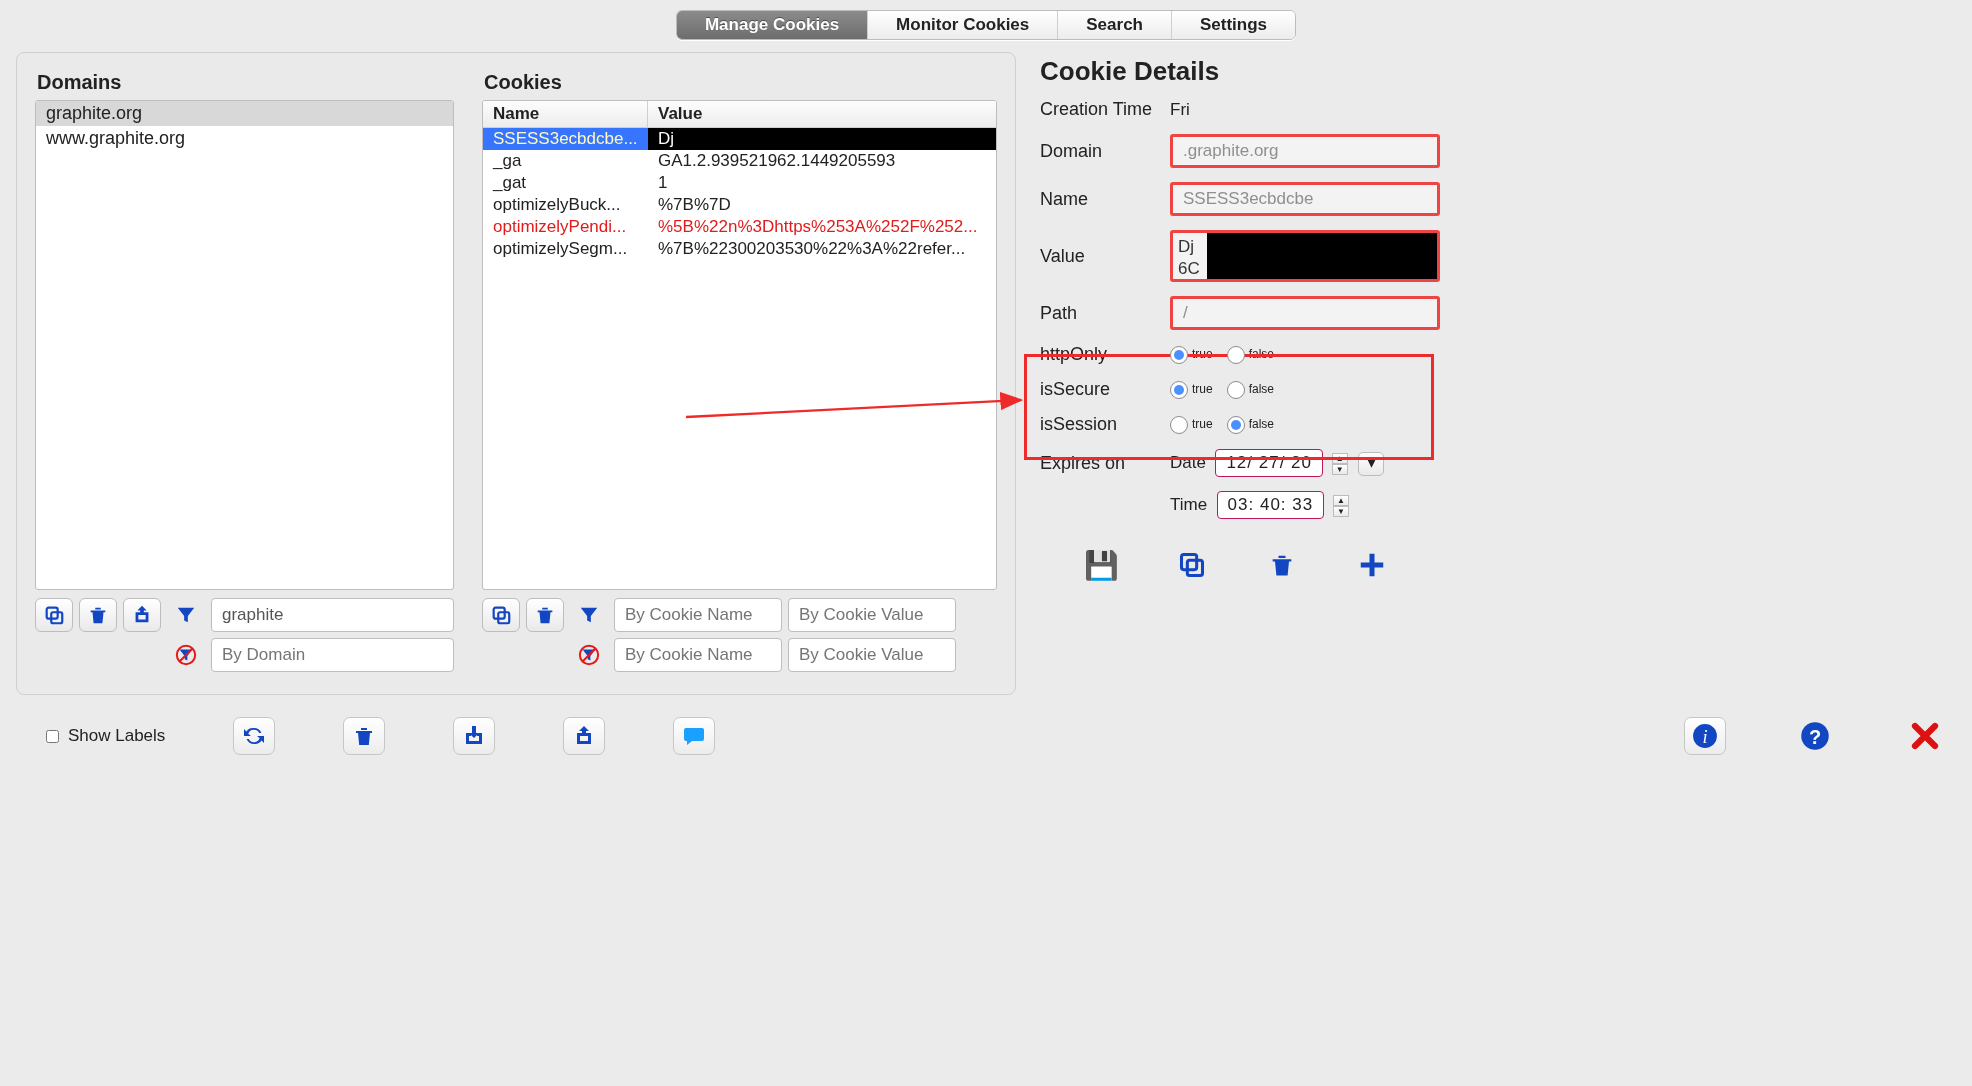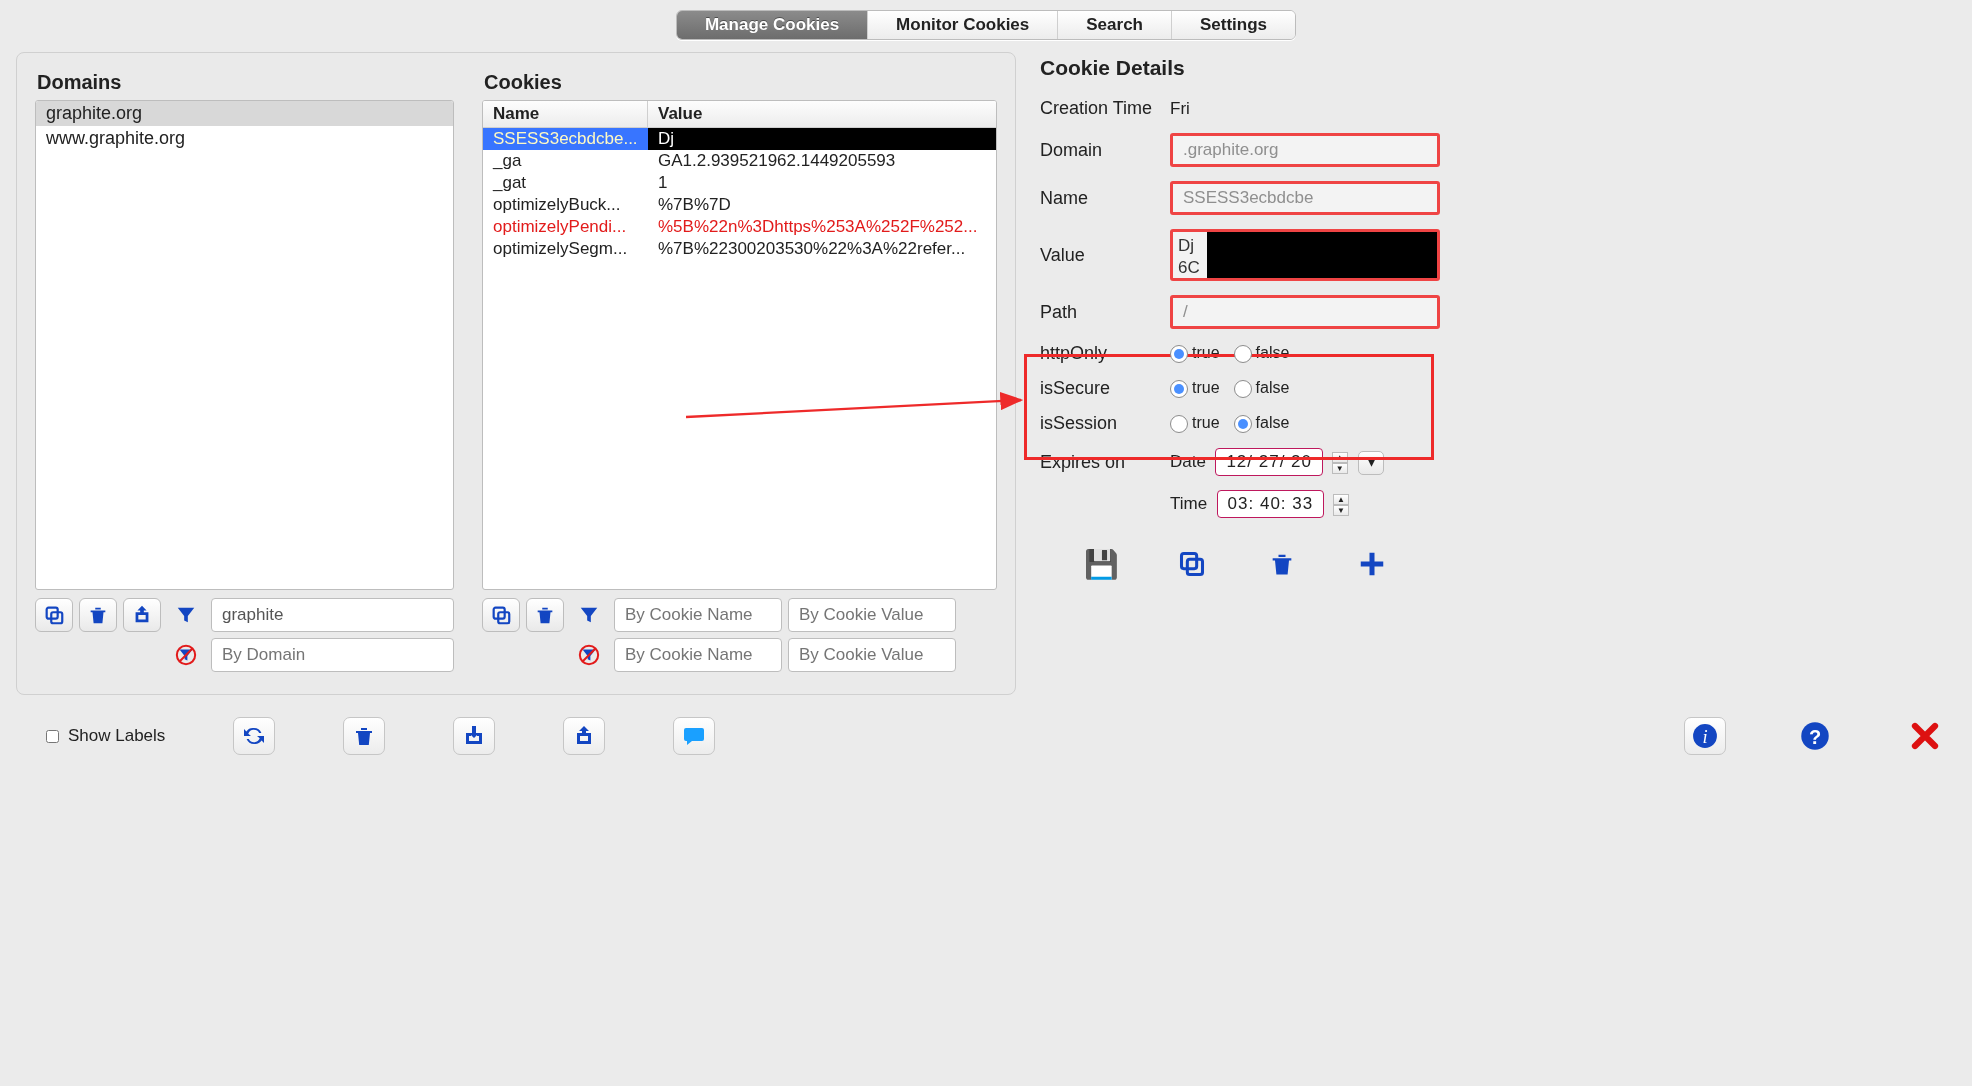--- a/index.html
+++ b/index.html
@@ -33,28 +33,28 @@
 .cookie-row.red{color:#e21b1b}
 
 .actions{margin-top:8px;display:flex;align-items:center;gap:6px}
 .actions.row2{margin-top:6px}
 .ibtn{width:38px;height:34px;background:linear-gradient(#fff,#e9e9e9);border:1px solid #bdbdbd;border-radius:6px;display:flex;align-items:center;justify-content:center;cursor:pointer;font-size:20px}
 .ibtn svg{width:22px;height:22px}
 .finput{height:34px;border:1px solid #bdbdbd;border-radius:4px;background:#fff;padding:0 10px;font-size:17px;color:#555;flex:1;min-width:0}
 .spacer{width:38px;height:34px}
 
 .right{flex:1;padding:4px 0 0 4px}
-.right h3{margin:0 0 18px 0;font-weight:700;font-size:21px}
+.right h3{margin:0 0 12px 0;font-weight:700;font-size:26px}
 .field{display:flex;align-items:center;margin-bottom:14px}
 .field .lab{flex:0 0 130px;font-size:18px}
 .field .val{flex:1}
 .txtbox{background:#f3f3f3;border:3px solid #ef4444;border-radius:3px;padding:4px 10px;color:#8f8f8f;font-size:17px;min-height:28px;width:270px}
 .txtbox.multi{background:#000;color:#fff;height:52px;line-height:22px;position:relative;overflow:hidden;width:270px}
 .txtbox.multi .strip{position:absolute;left:0;top:0;width:34px;height:100%;background:#f3f3f3;color:#333;padding:3px 2px 0 5px}
-.radio-pair{display:flex;gap:14px;align-items:flex-end;font-size:16px}
+.radio-pair{display:flex;gap:14px;align-items:flex-end;font-size:12px}
 .radio{width:18px;height:18px;border:1px solid #8c8c8c;border-radius:50%;display:inline-block;vertical-align:middle;margin-right:4px;position:relative;background:#fff}
 .radio.checked::after{content:"";position:absolute;inset:3px;border-radius:50%;background:#4a90ff}
 .expires .datebox,.expires .timebox{display:inline-block;border:1px solid #be185d;border-radius:4px;padding:3px 10px;background:#fff;font-family:inherit;font-size:17px;letter-spacing:1px}
 .spin{display:inline-flex;flex-direction:column;margin-left:4px;vertical-align:middle}
 .spin span{width:16px;height:11px;border:1px solid #bcbcbc;background:linear-gradient(#fff,#e9e9e9);font-size:8px;text-align:center;line-height:9px;cursor:pointer}
 .dropbtn{display:inline-block;width:26px;height:24px;border:1px solid #bcbcbc;border-radius:5px;background:linear-gradient(#fff,#e9e9e9);margin-left:6px;text-align:center;line-height:20px;cursor:pointer}
 .annot{position:absolute;border:3px solid #ee2a2a;pointer-events:none}
 .arrow-svg{position:absolute;pointer-events:none}
 .detail-actions{display:flex;gap:54px;margin-top:28px;padding-left:44px}
 .dibtn{width:36px;height:36px;display:flex;align-items:center;justify-content:center;cursor:pointer;font-size:28px}

